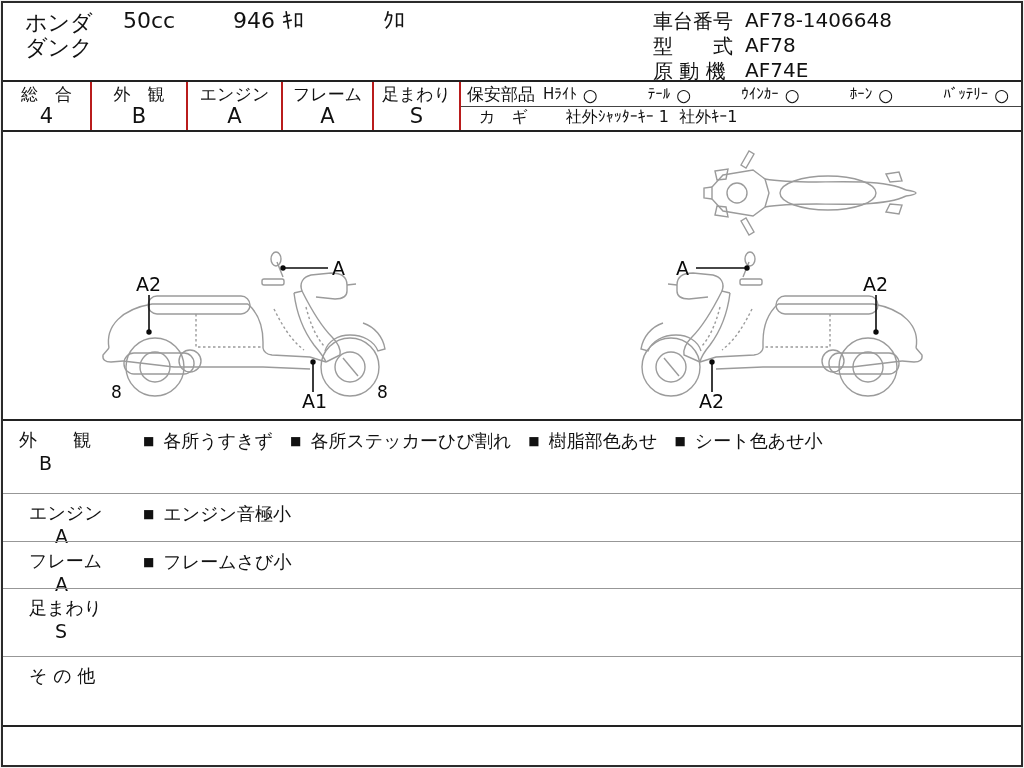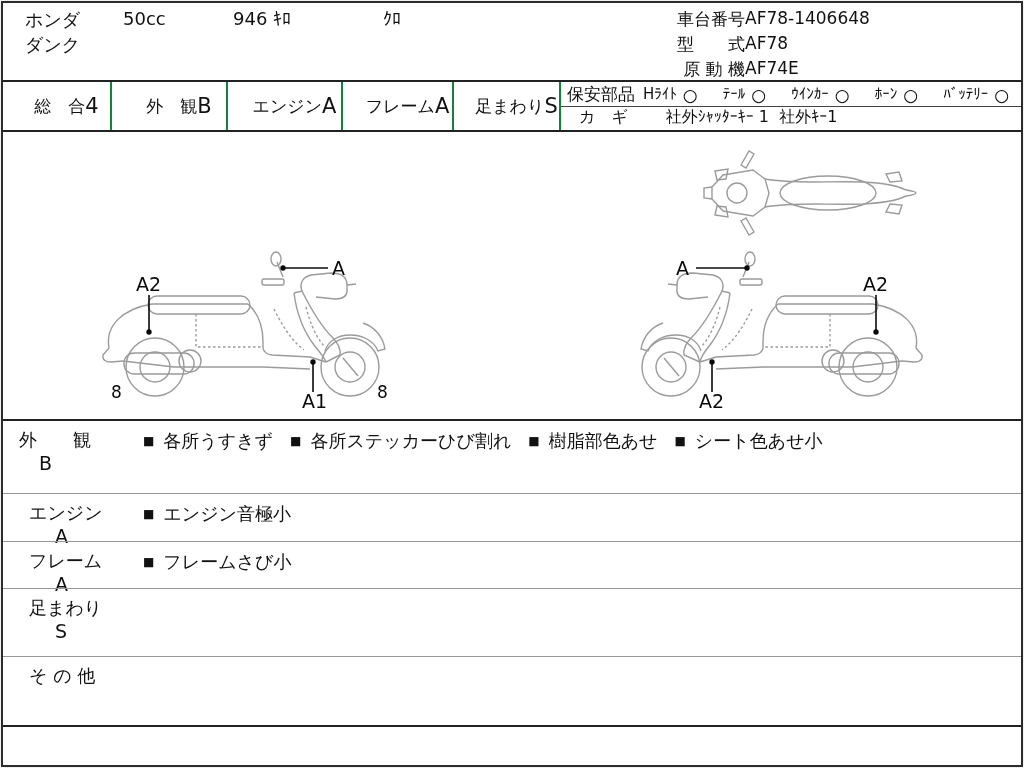--- a/index.html
+++ b/index.html
@@ -5,36 +5,36 @@
   html,body{margin:0;padding:0;}
   body{
     width:1024px;height:768px;position:relative;background:#f2f2f2;
     font-family:"DejaVu Sans","Liberation Sans",sans-serif;color:#111;
     -webkit-font-smoothing:antialiased;
   }
   .sheet{position:absolute;inset:1px;background:#fff;border:2px solid #2b2b2b;}
 
   
   .hdr{position:absolute;top:0;left:0;right:0;height:77px;}
-  .hdr .fld{position:absolute;font-size:18px;white-space:pre;}
+  .hdr .fld{position:absolute;font-size:22px;white-space:pre;}
   .fld-maker{left:22px;top:5px;}
   .fld-cc{left:120px;top:5px;}
   .fld-km{left:230px;top:5px;}
   .fld-color{left:380px;top:5px;}
   .fld-model{left:22px;top:30px;}
-  .hdr-right{position:absolute;left:650px;top:5px;font-size:17px;text-align:right;}
+  .hdr-right{position:absolute;left:650px;top:5px;font-size:20px;}
   .hdr-right .row{display:flex;height:25px;align-items:flex-start;}
   .hdr-right .lab{display:inline-block;width:92px;white-space:pre;}
   .hdr-right .val{white-space:pre;}
 
   
   .grade-row{position:absolute;top:77px;left:0;right:0;height:48px;
     border-top:2px solid #222;border-bottom:2px solid #222;display:flex;}
-  .gcell{border-right:2px solid #15803d;display:flex;flex-direction:row;
-    align-items:center;justify-content:center;padding-left:20px;}
+  .gcell{border-right:2px solid #b91c1c;display:flex;flex-direction:column;
+    align-items:center;justify-content:center;}
   .gcell .glab{font-size:17px;line-height:20px;white-space:pre;}
   .gcell .gval{font-size:21px;line-height:24px;}
   .gc1{width:87px;} .gc2{width:94px;} .gc3{width:93px;} .gc4{width:89px;} .gc5{width:85px;}
   .safety{flex:1;display:flex;flex-direction:column;}
   .safety-top{height:24px;border-bottom:1px solid #444;display:flex;align-items:center;padding:0 12px 0 6px;}
   .safety-label{font-size:17px;white-space:pre;margin-right:8px;}
   .safety-items{flex:1;display:flex;justify-content:space-between;align-items:center;}
   .safety-item{display:flex;align-items:center;gap:6px;}
   .safety-name{font-size:15px;white-space:pre;}
   .safety-status{font-size:17px;font-weight:bold;line-height:1;position:relative;top:1px;}

